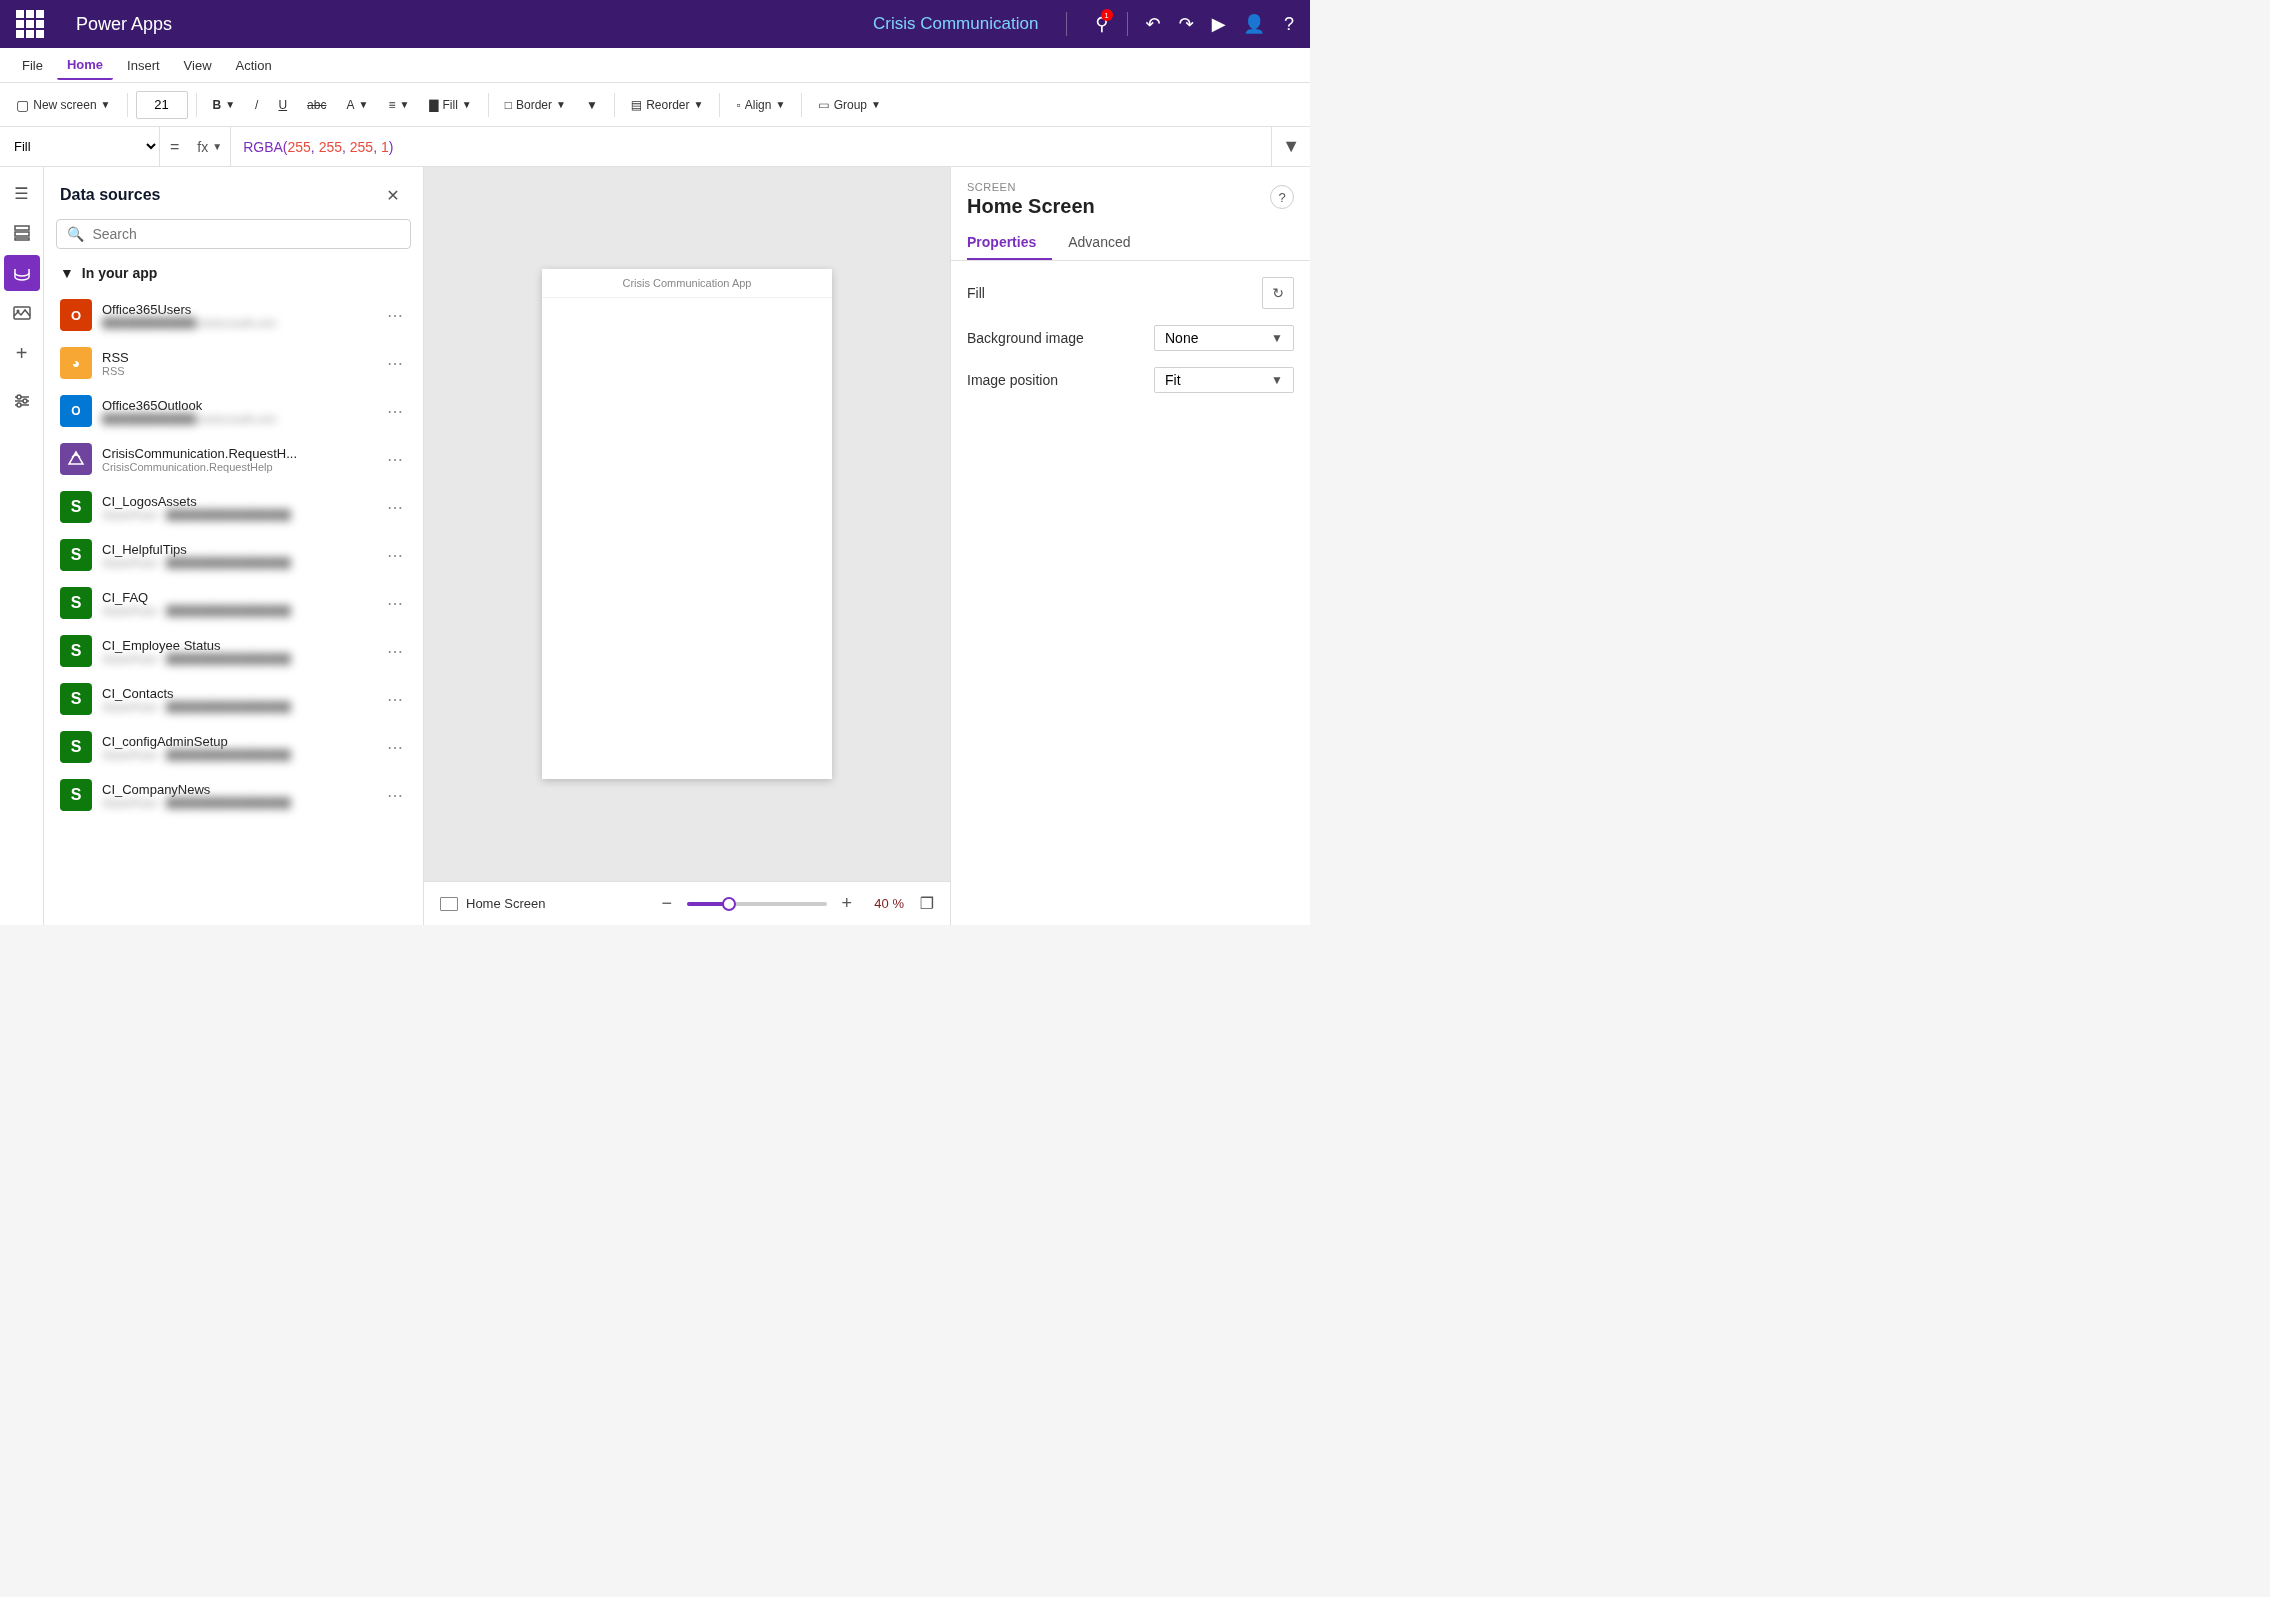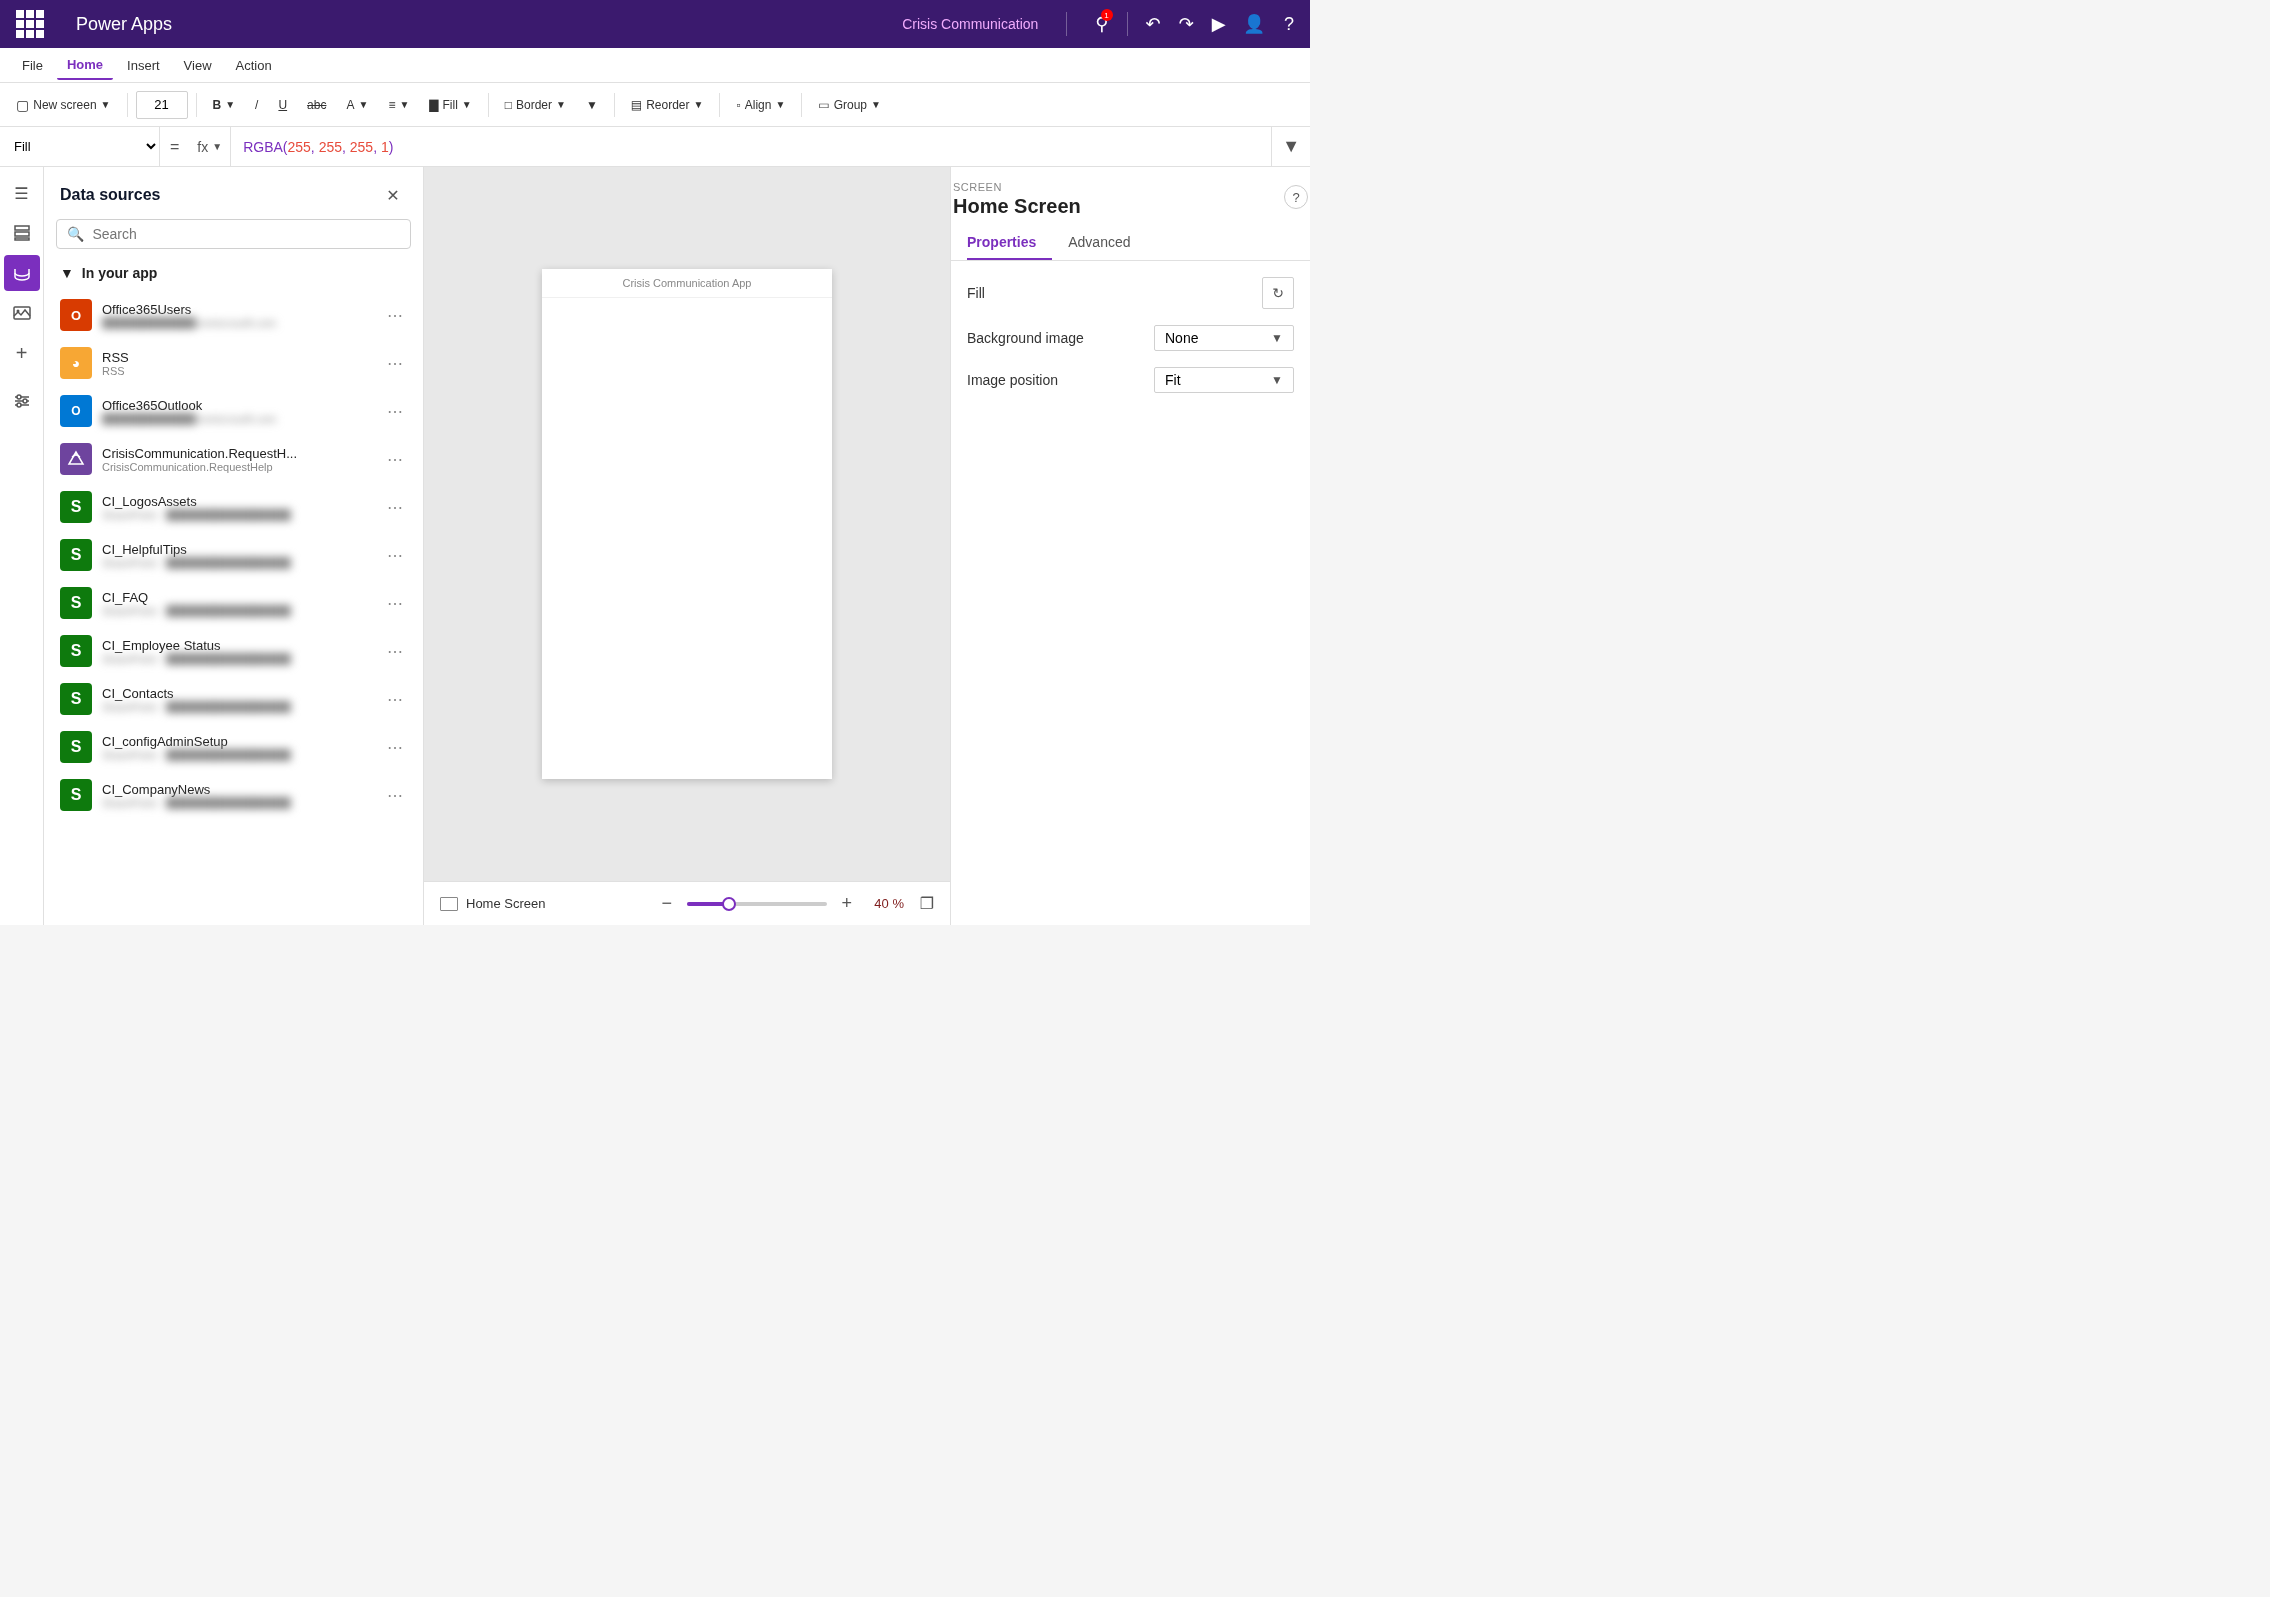--- a/index.html
+++ b/index.html
@@ -28,22 +28,22 @@
       height: 8px;
     }
     .top-bar-title {
       color: white;
       font-size: 18px;
       font-weight: 300;
       margin-left: 4px;
     }
     .top-bar-spacer { flex: 1; }
     .top-bar-app-name {
-      color: #f0abfc;
-      font-size: 14px;
+      color: #7dd3fc;
+      font-size: 17px;
     }
     .top-bar-icons {
       display: flex;
       align-items: center;
       gap: 18px;
     }
     .top-bar-icon {
       color: white;
       font-size: 18px;
       cursor: pointer;
@@ -428,21 +428,21 @@
 
     
     .properties-panel {
       width: 360px;
       background: white;
       border-left: 1px solid #e0e0e0;
       display: flex;
       flex-direction: column;
     }
     .props-header {
-      padding: 14px 2px 8px;
+      padding: 14px 16px 8px;
     }
     .props-screen-label {
       font-size: 11px;
       color: #888;
       text-transform: uppercase;
       letter-spacing: 0.5px;
       margin-bottom: 2px;
     }
     .props-screen-name {
       font-size: 20px;

